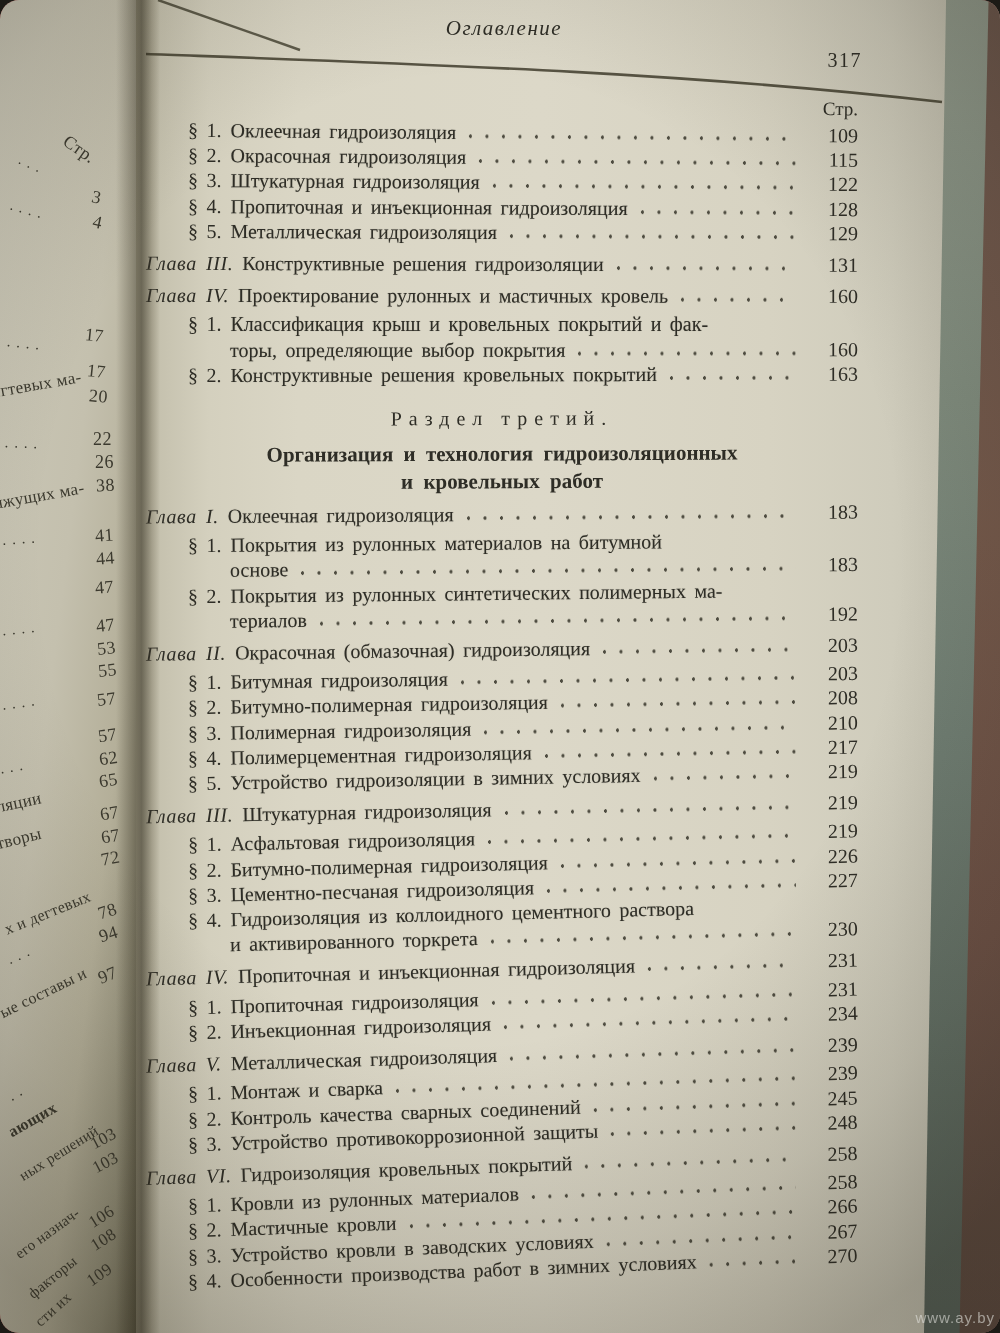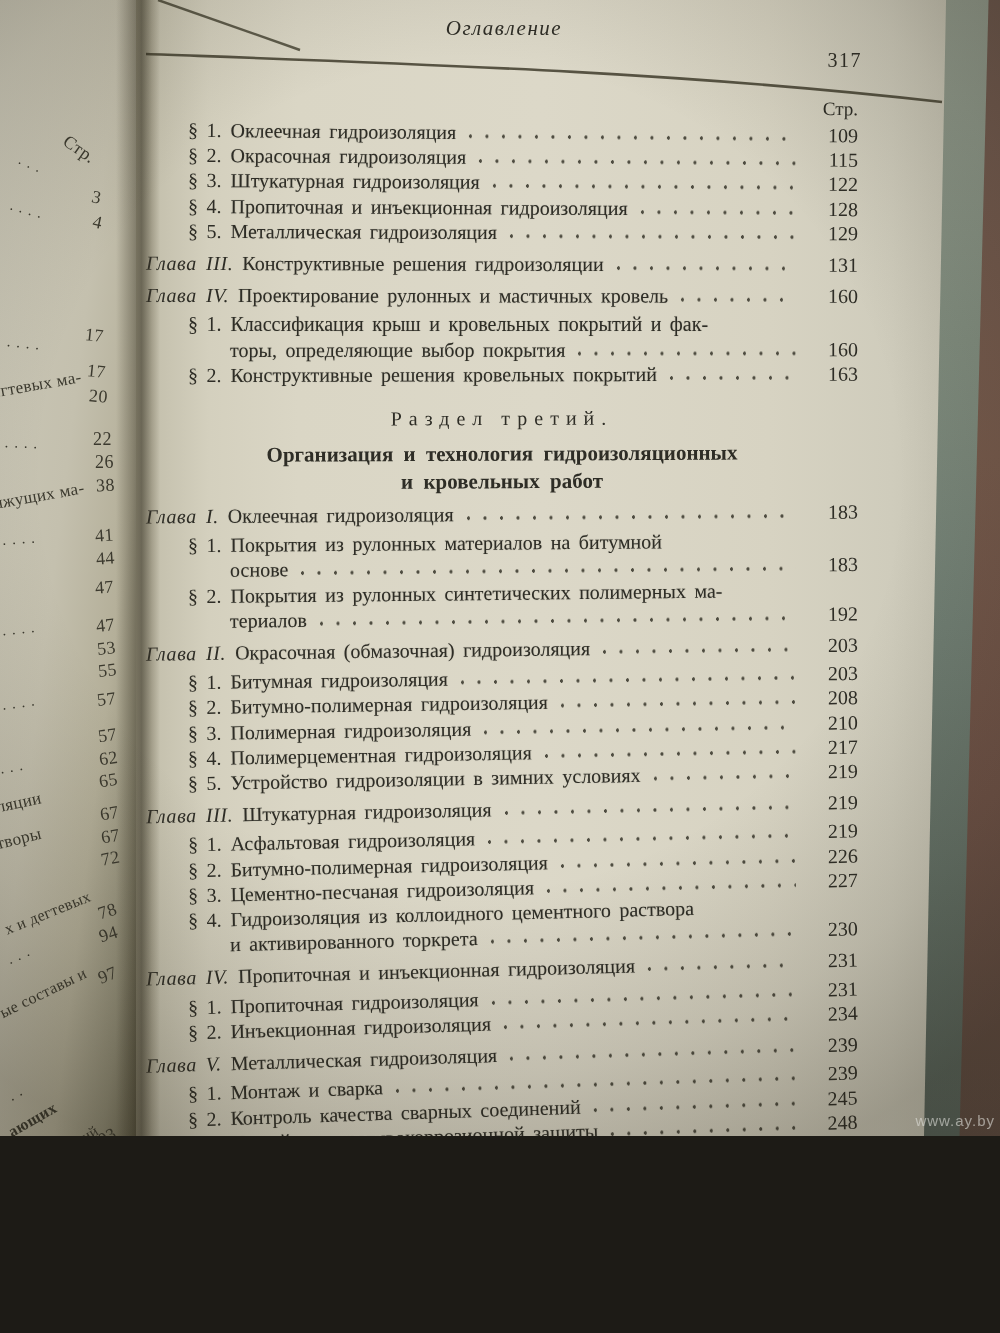--- a/index.html
+++ b/index.html
@@ -1,17 +1,17 @@
 <!DOCTYPE html>
 <html><head>
 <meta charset="utf-8">
 <style>
   html,body{margin:0;padding:0;background:#1d1b16;}
-  .photo{position:relative;width:1000px;height:1136px;overflow:hidden;
-         font-family:"Liberation Serif","DejaVu Serif",serif;color:#2e2d26;background:#7f1d1d;}
+  .photo{position:relative;width:1000px;height:1333px;overflow:hidden;
+         font-family:"Liberation Serif","DejaVu Serif",serif;color:#2e2d26;background:#7f1d1d;border-radius:19px;}
 
   
   .left-page{position:absolute;left:0;top:0;width:136px;height:100%;overflow:hidden;
     background:linear-gradient(97deg,#cbc8b8 0%,#c4c0ae 45%,#b4af99 70%,#908c76 88%,#6b6752 100%);}
   .frag{position:absolute;white-space:nowrap;color:#3b392e;letter-spacing:.4px;line-height:1;}
   .frag.b{font-weight:bold;}
 
   
   .gutter{position:absolute;left:116px;top:0;width:44px;height:100%;z-index:5;pointer-events:none;
     background:linear-gradient(90deg,rgba(50,45,30,0) 0%,rgba(50,45,30,.34) 38%,rgba(33,29,18,.48) 58%,rgba(70,64,46,.20) 82%,rgba(0,0,0,0) 100%);}

